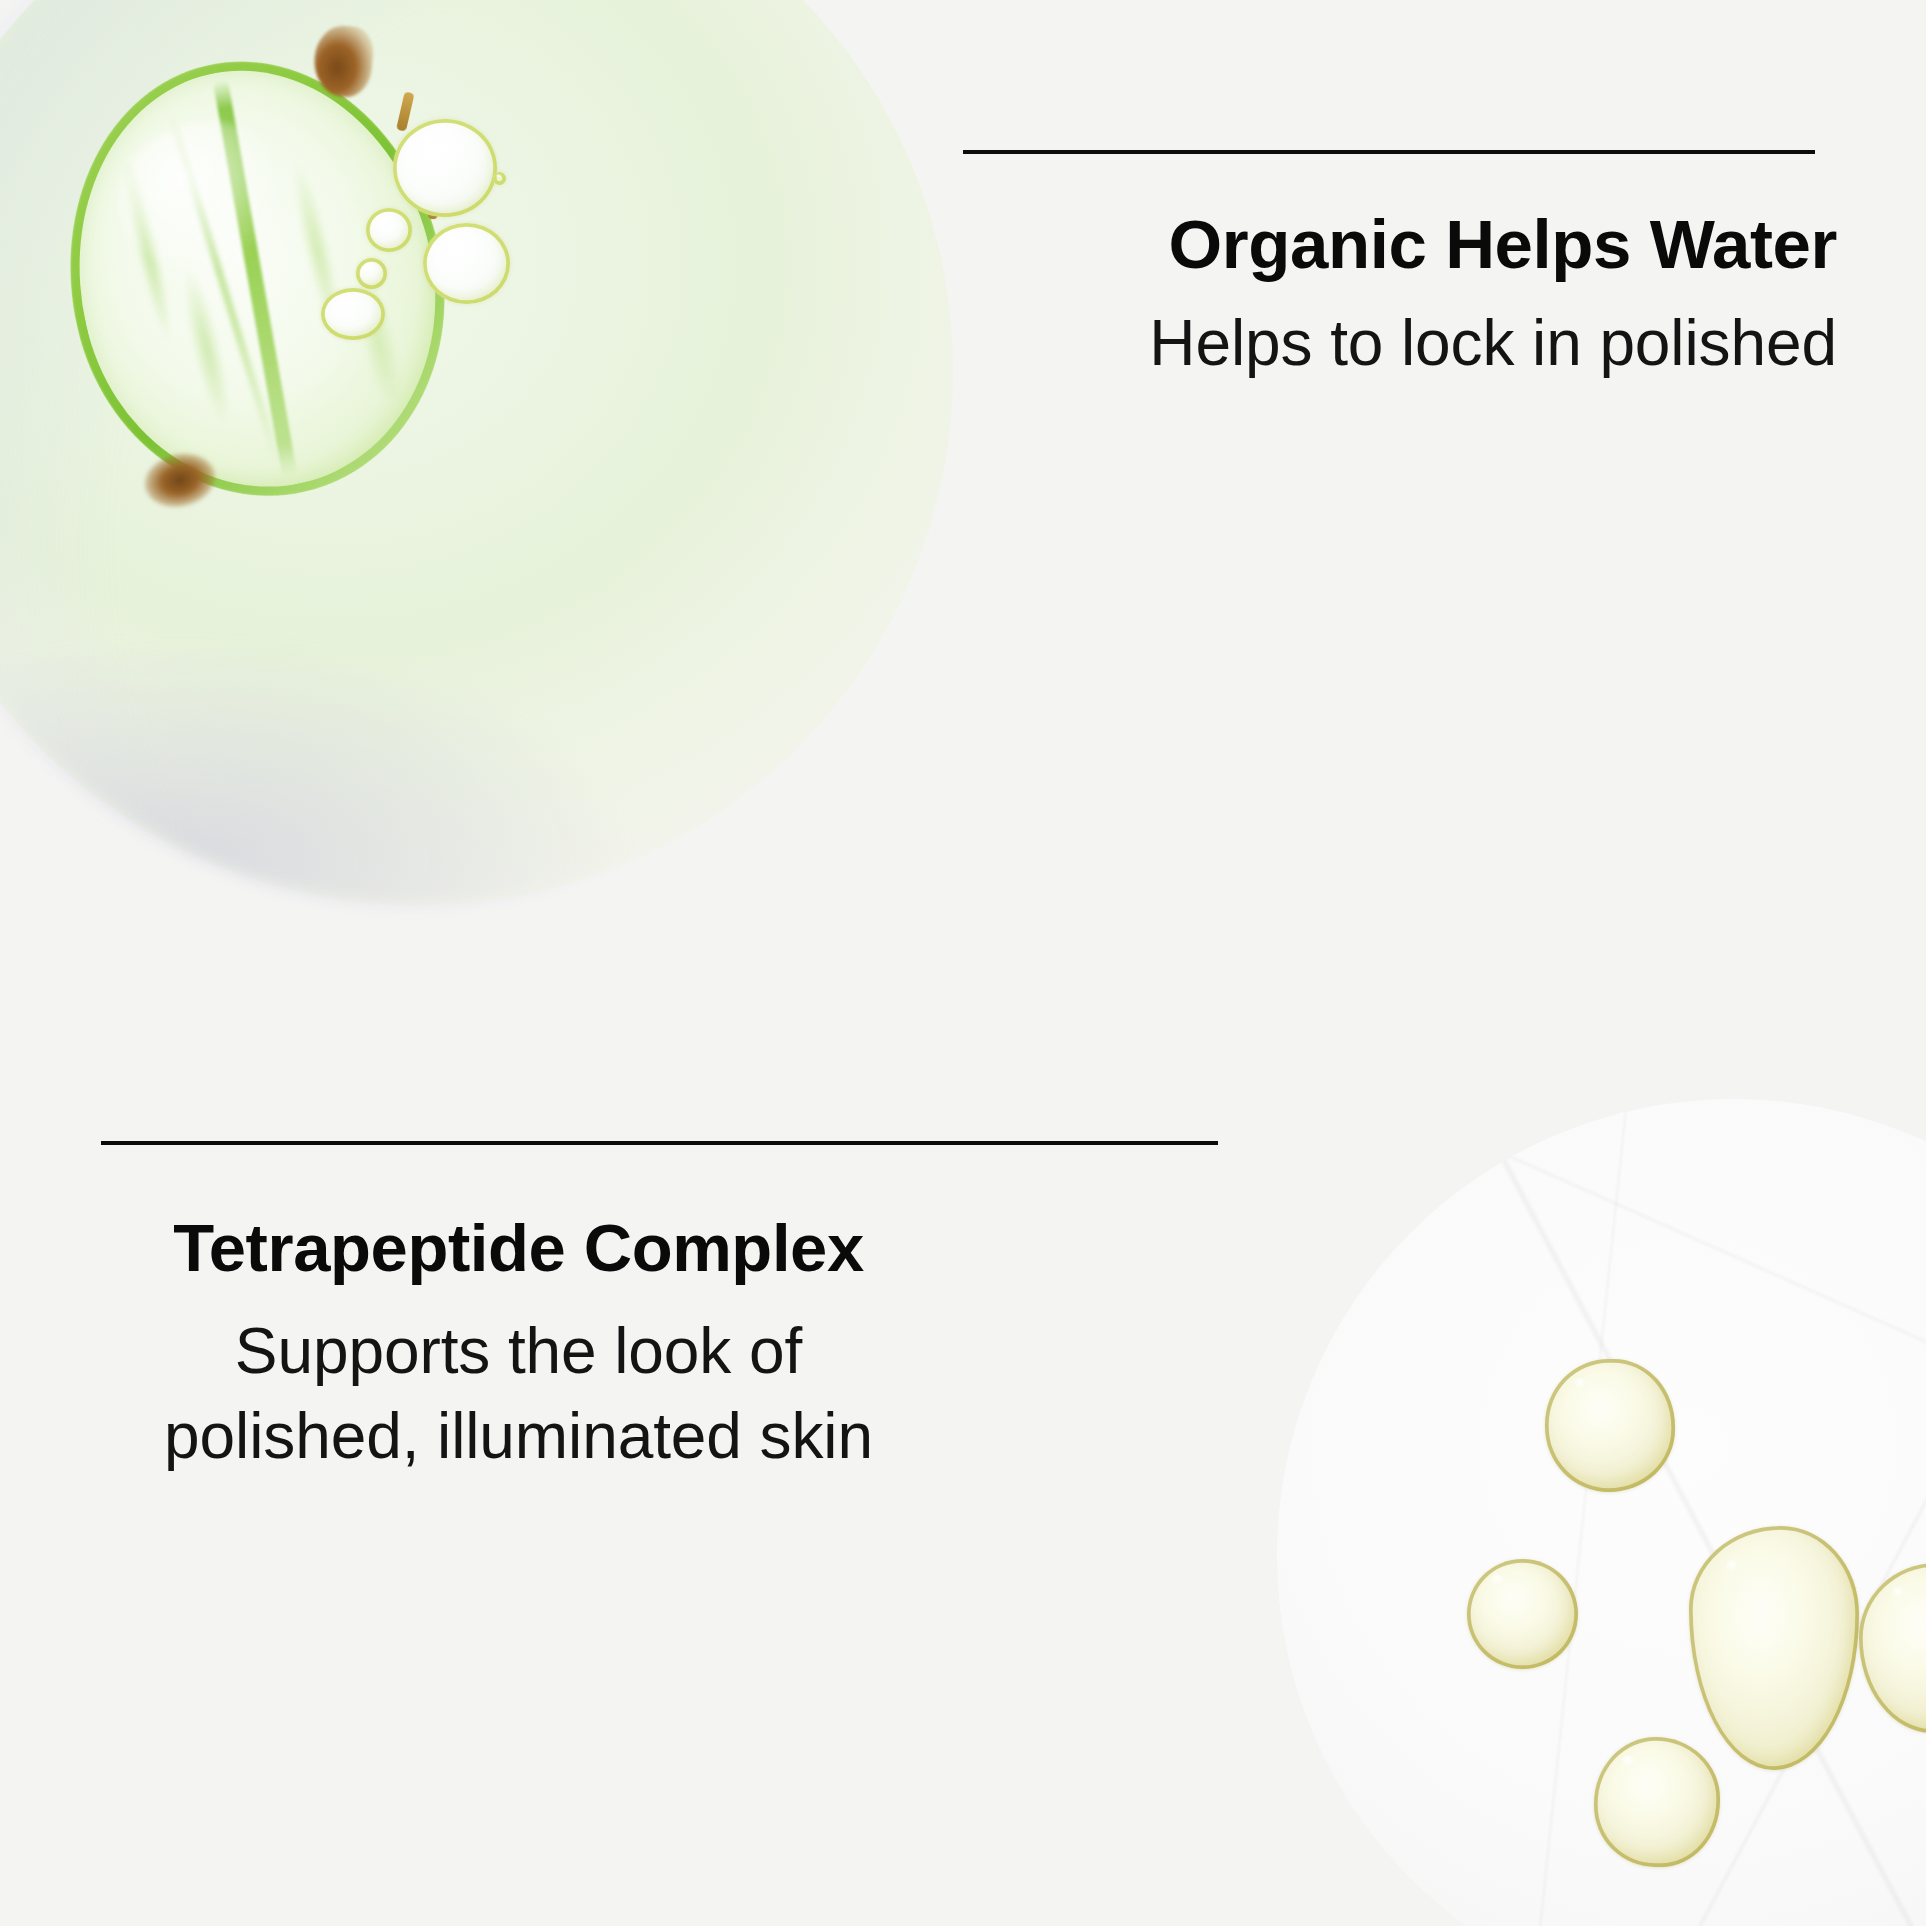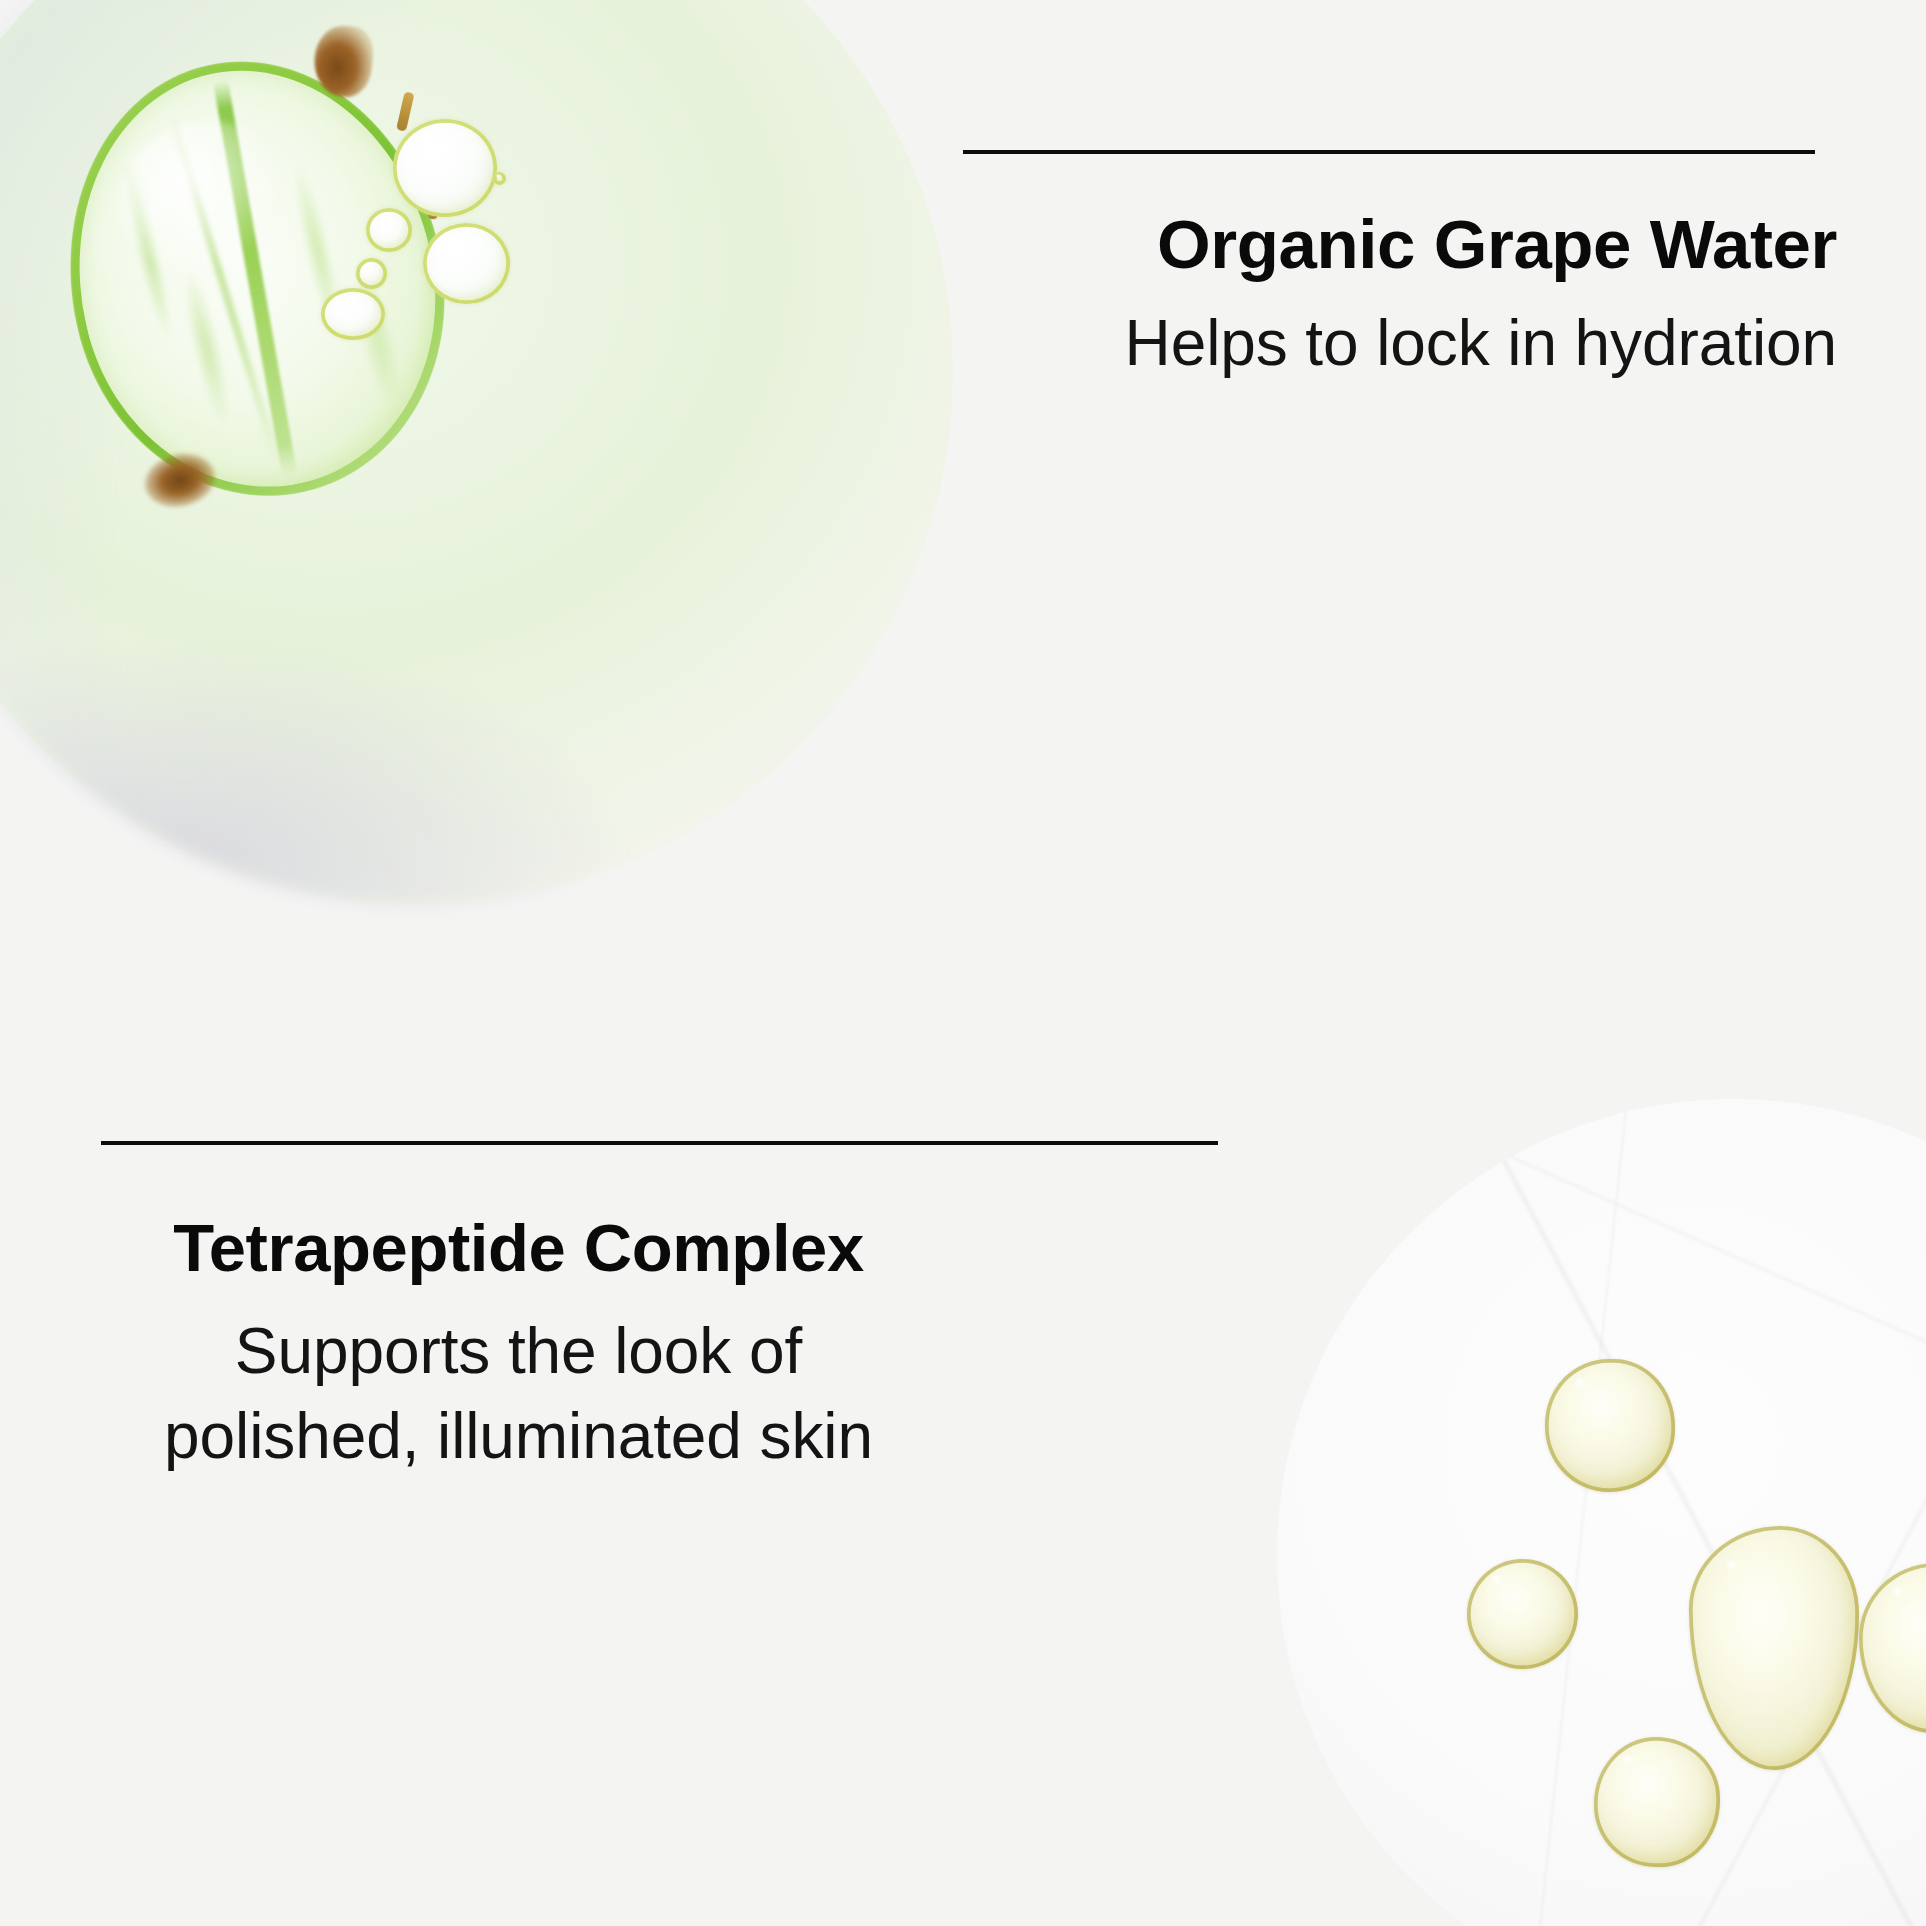--- a/index.html
+++ b/index.html
@@ -409,22 +409,22 @@
   <div class="drop d1"></div>
   <div class="drop d2"></div>
   <div class="drop d3"></div>
   <div class="drop d4"></div>
   <div class="drop d5"></div>
 
   <div class="rule top"></div>
   <div class="rule bottom"></div>
 
   <div class="block top-right">
-    <div class="heading">Organic Grape Water</div>
-    <div class="body-copy">Helps to lock in hydration</div>
+    <div class="heading">Organic Helps Water</div>
+    <div class="body-copy">Helps to lock in polished</div>
   </div>
 
   <div class="block bottom-left">
     <div class="heading">Tetrapeptide Complex</div>
     <div class="body-copy">Supports the look of polished, illuminated skin</div>
   </div>
 
 </div>
 
 

